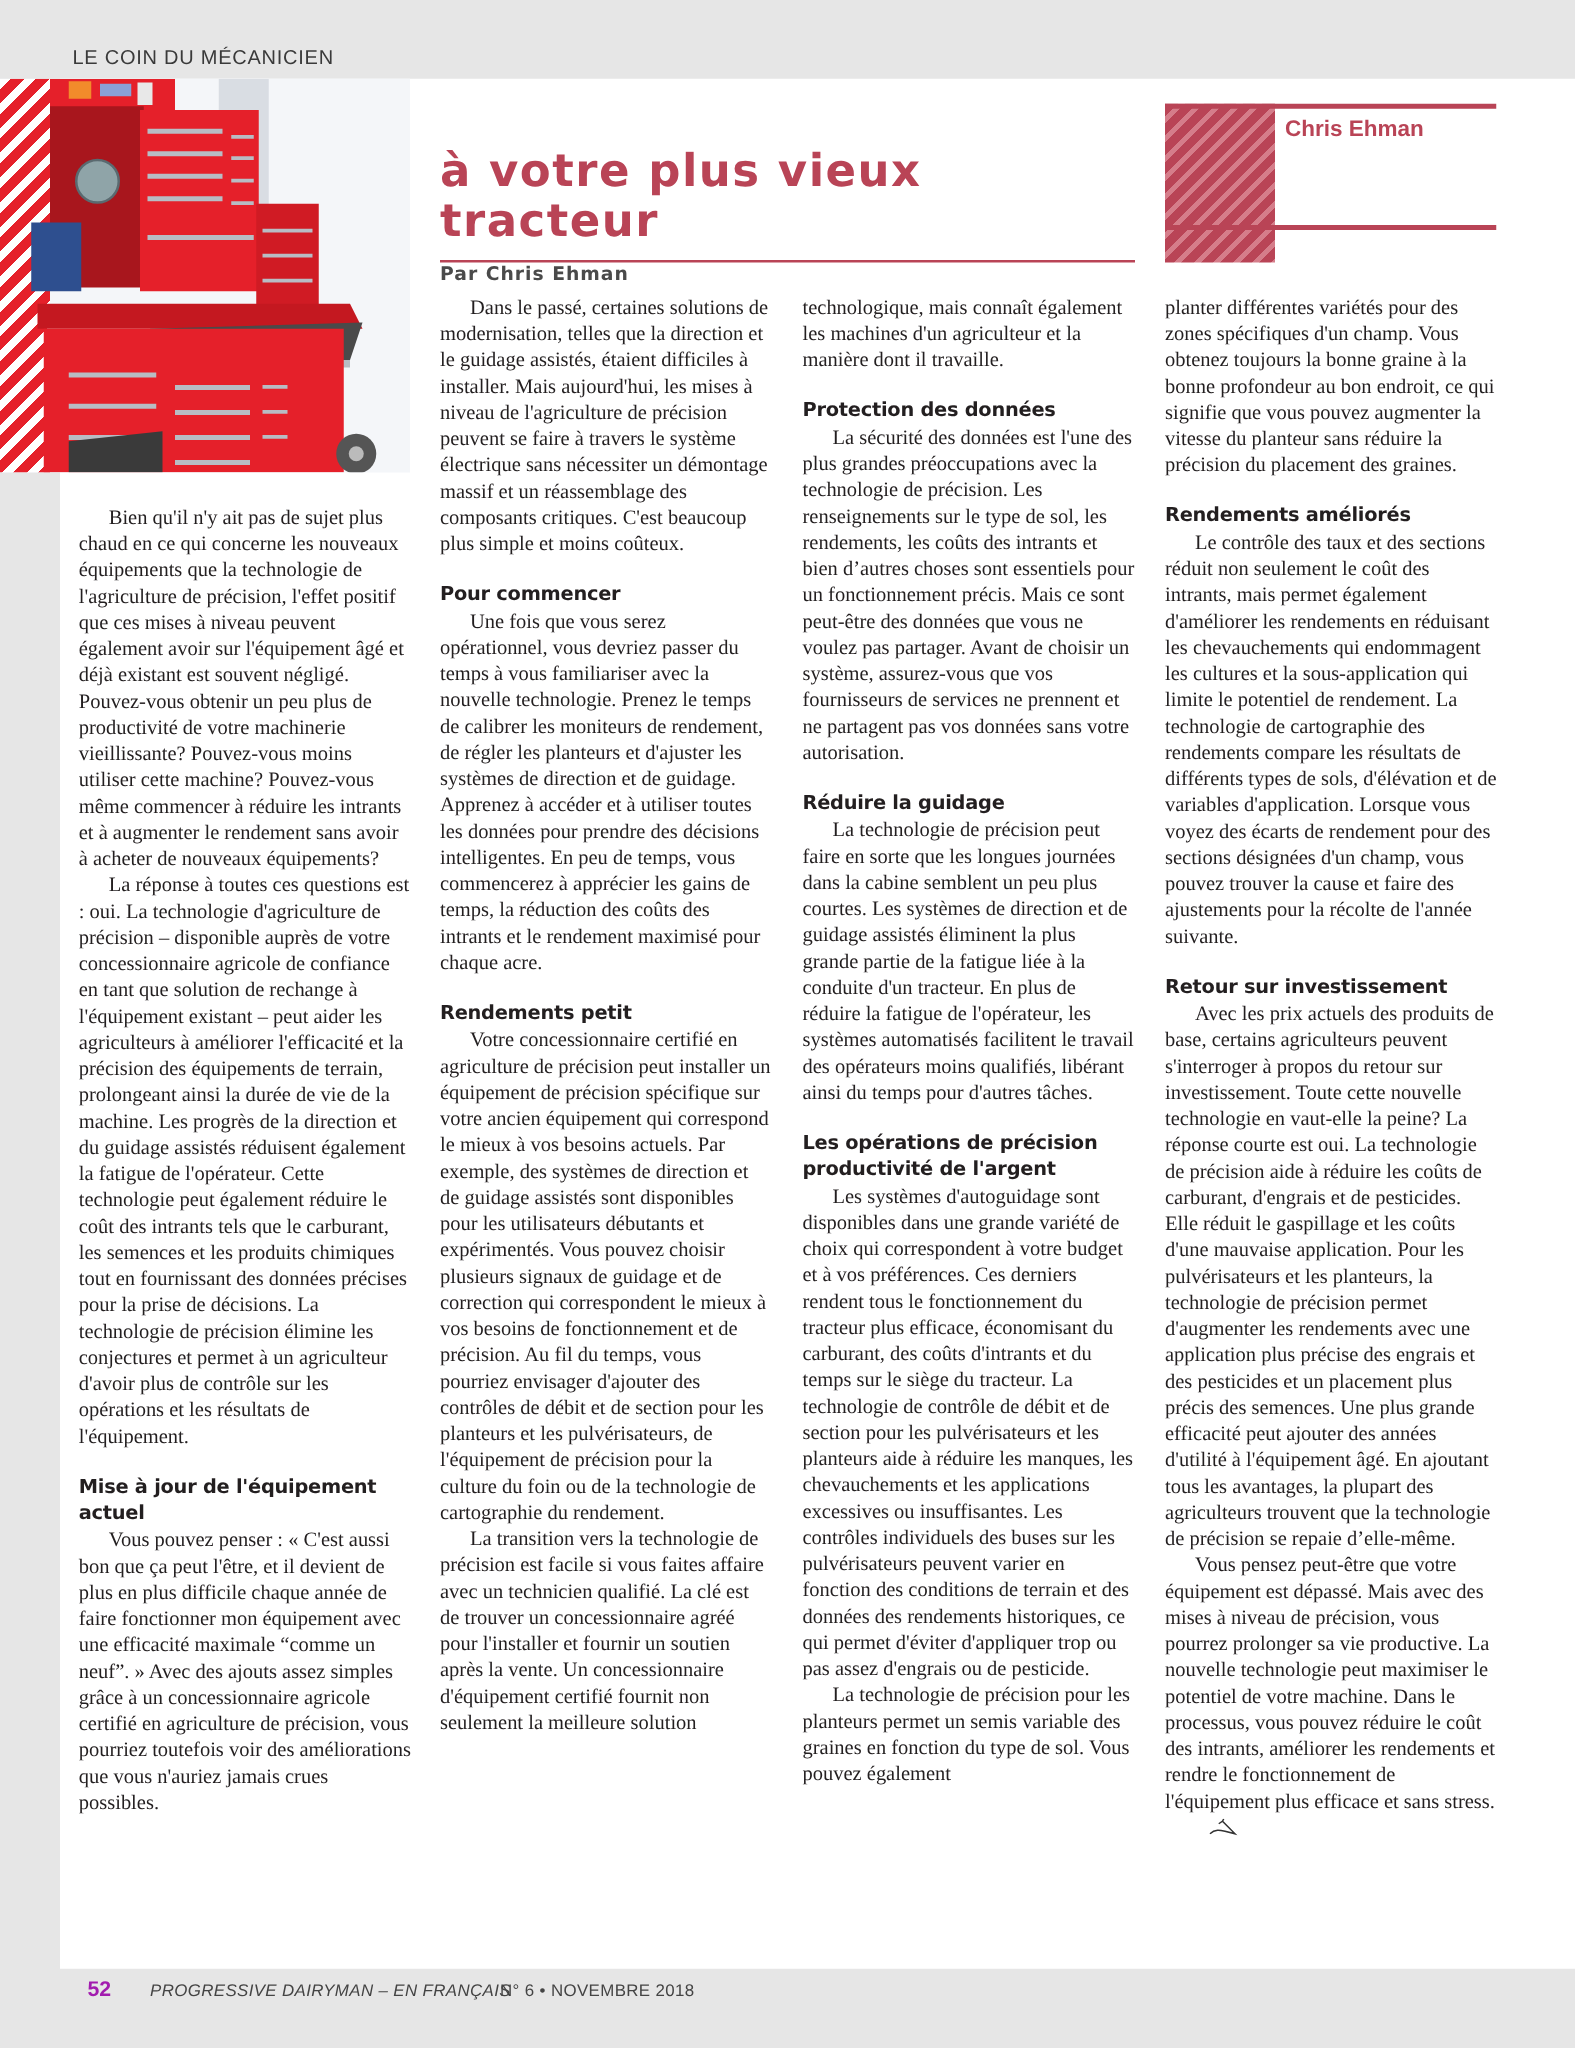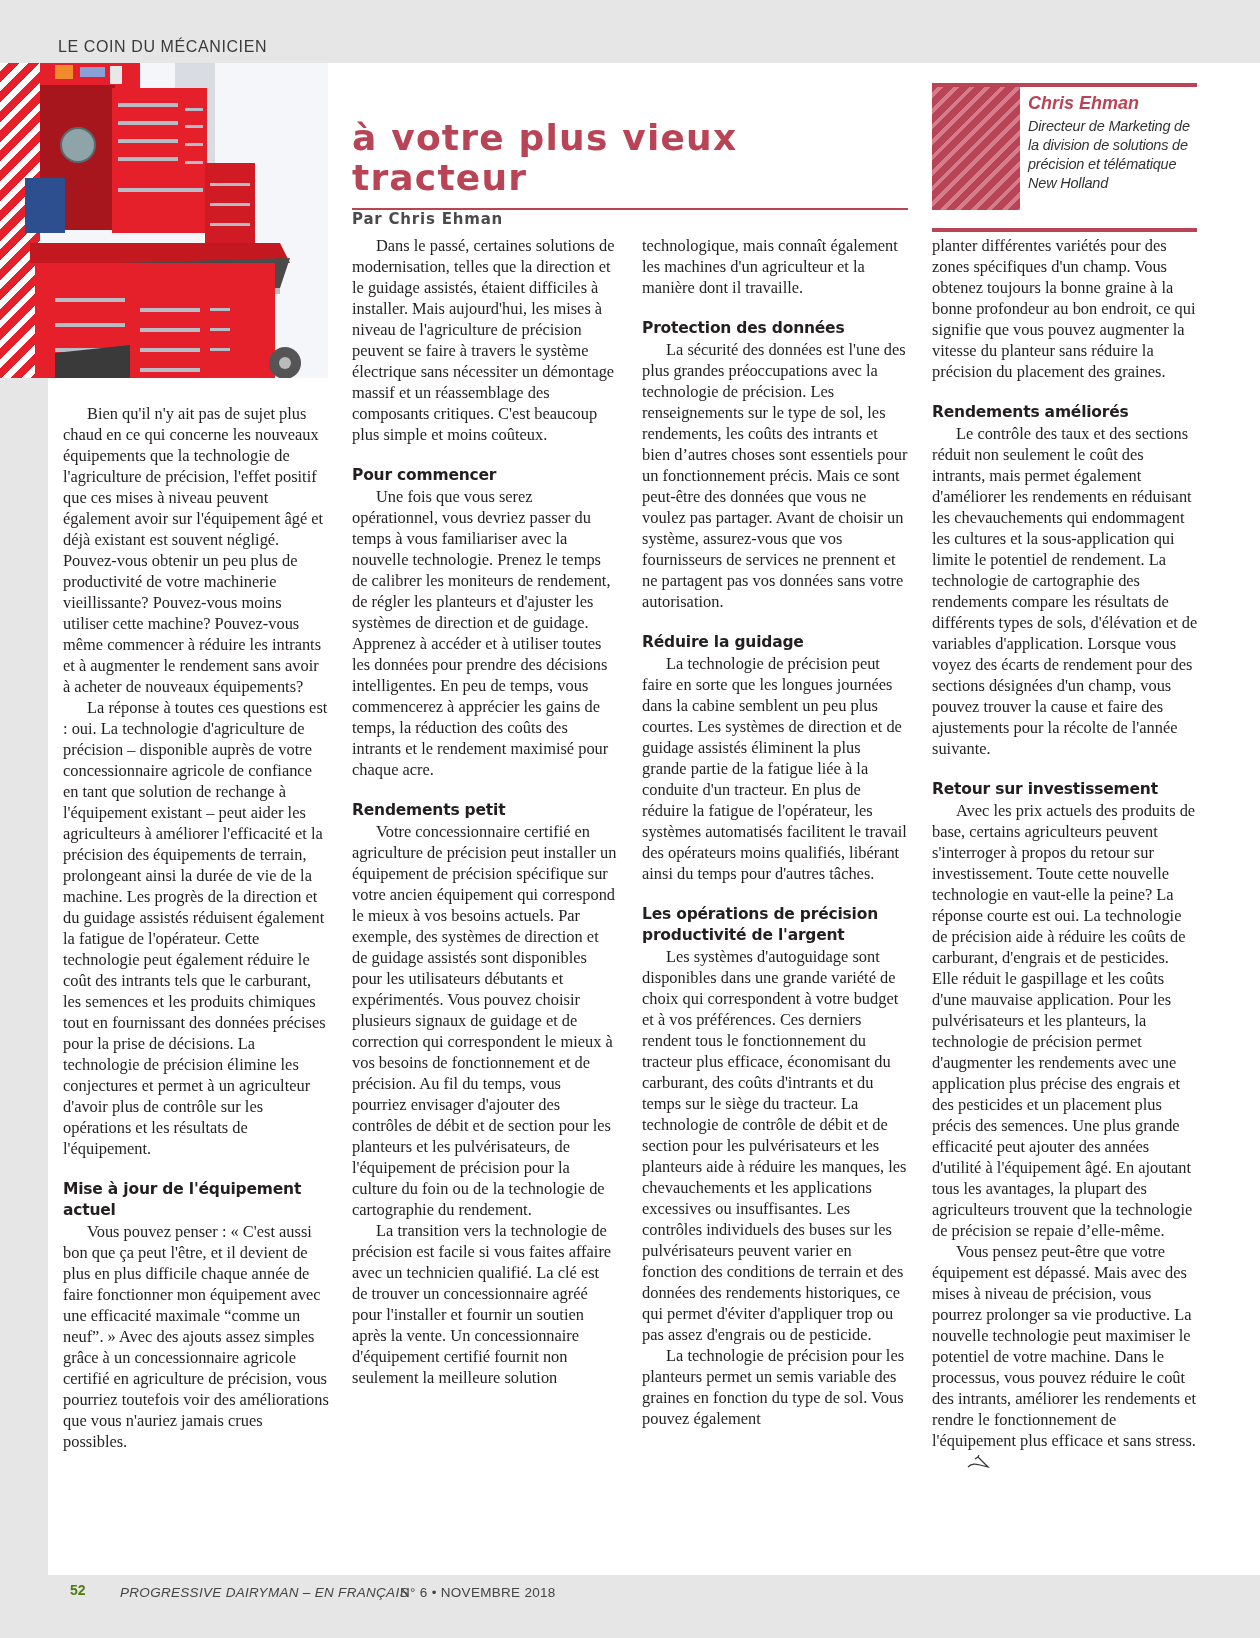--- a/index.html
+++ b/index.html
@@ -34,21 +34,21 @@
     font-size: 36px; line-height: 40px; color: #b94456; letter-spacing: 1.2px;
   }
   .byline {
     position: absolute; left: 352px; top: 174px;
     font-family: "DejaVu Sans", sans-serif; font-weight: bold; font-size: 15px;
     color: #4a4a4a; letter-spacing: 0.8px; margin-top: 36px;
   }
   .headline-rule { position: absolute; left: 352px; top: 208px; width: 556px; height: 2px; background: #b94456; }
 
   
-  .author-box { position: absolute; left: 932px; top: 83px; width: 265px; height: 149px; font-style: italic; }
+  .author-box { position: absolute; left: 932px; top: 83px; width: 265px; height: 101px; }
   .author-box .top-rule { position: absolute; left: 0; top: 0; width: 265px; height: 4px; background: #b94456; }
   .author-box .bottom-rule { position: absolute; left: 0; bottom: 0; width: 265px; height: 4px; background: #b94456; }
   .author-box .hatch {
     position: absolute; left: 0; top: 0; width: 88px; height: 127px;
     background: repeating-linear-gradient(135deg, #b94456 0 7px, #d57d8a 7px 11px);
   }
   .author-box .info { position: absolute; left: 96px; top: 10px; width: 170px; }
   .author-name { font-family: "Liberation Sans", sans-serif; font-weight: bold; font-size: 18px; color: #b94456; margin-bottom: 3px; }
   .author-title { font-family: "Liberation Sans", sans-serif; font-size: 14.5px; line-height: 19px; color: #333; letter-spacing: -0.2px; }
 
@@ -62,21 +62,21 @@
   }
   .col1 { left: 63px; top: 403px; }
   .col2 { left: 352px; top: 235px; }
   .col3 { left: 642px; top: 235px; }
   .col4 { left: 932px; top: 235px; }
 
   .end-mark { display: inline-block; margin-left: 10px; vertical-align: middle; }
 
   
   .footer { position: absolute; left: 70px; top: 1582px; font-family: "Liberation Sans", sans-serif; color: #444; }
-  .page-num { position: absolute; left: 0; top: 0; font-weight: bold; font-size: 14px; color: #4d7c0f; }
+  .page-num { position: absolute; left: 0; top: 0; font-weight: bold; font-size: 17px; color: #a21caf; }
   .pub-name { position: absolute; left: 50px; top: 3px; font-style: italic; font-size: 13.5px; letter-spacing: 0.3px; white-space: nowrap; }
   .issue { position: absolute; left: 330px; top: 3px; font-size: 13.5px; letter-spacing: 0.3px; white-space: nowrap; }
 </style>
 </head>
 <body>
 
 <div class="section-label">LE COIN DU MÉCANICIEN</div>
 
 <div class="page"></div>
 
@@ -147,26 +147,20 @@
 </h1>
 <div class="byline">Par Chris Ehman</div>
 <div class="headline-rule"></div>
 
 <div class="author-box">
   <div class="hatch"></div>
   <div class="top-rule"></div>
   <div class="bottom-rule"></div>
   <div class="info">
     <div class="author-name">Chris Ehman</div>
-    <div class="author-title">
-      <span>Directeur de Marketing de</span><br>
-      <span>la division de solutions de</span><br>
-      <span>précision et télématique</span><br>
-      <span>New Holland</span>
-    </div>
   </div>
 </div>
 
 <div class="col col1">
   <p>Bien qu'il n'y ait pas de sujet plus chaud en ce qui concerne les nouveaux équipements que la technologie de l'agriculture de précision, l'effet positif que ces mises à niveau peuvent également avoir sur l'équipement âgé et déjà existant est souvent négligé. Pouvez-vous obtenir un peu plus de productivité de votre machinerie vieillissante? Pouvez-vous moins utiliser cette machine? Pouvez-vous même commencer à réduire les intrants et à augmenter le rendement sans avoir à acheter de nouveaux équipements?</p>
   <p>La réponse à toutes ces questions est : oui. La technologie d'agriculture de précision – disponible auprès de votre concessionnaire agricole de confiance en tant que solution de rechange à l'équipement existant – peut aider les agriculteurs à améliorer l'efficacité et la précision des équipements de terrain, prolongeant ainsi la durée de vie de la machine. Les progrès de la direction et du guidage assistés réduisent également la fatigue de l'opérateur. Cette technologie peut également réduire le coût des intrants tels que le carburant, les semences et les produits chimiques tout en fournissant des données précises pour la prise de décisions. La technologie de précision élimine les conjectures et permet à un agriculteur d'avoir plus de contrôle sur les opérations et les résultats de l'équipement.</p>
   <h3>Mise à jour de l'équipement actuel</h3>
   <p>Vous pouvez penser : « C'est aussi bon que ça peut l'être, et il devient de plus en plus difficile chaque année de faire fonctionner mon équipement avec une efficacité maximale “comme un neuf”. » Avec des ajouts assez simples grâce à un concessionnaire agricole certifié en agriculture de précision, vous pourriez toutefois voir des améliorations que vous n'auriez jamais crues possibles.</p>
 </div>
 

